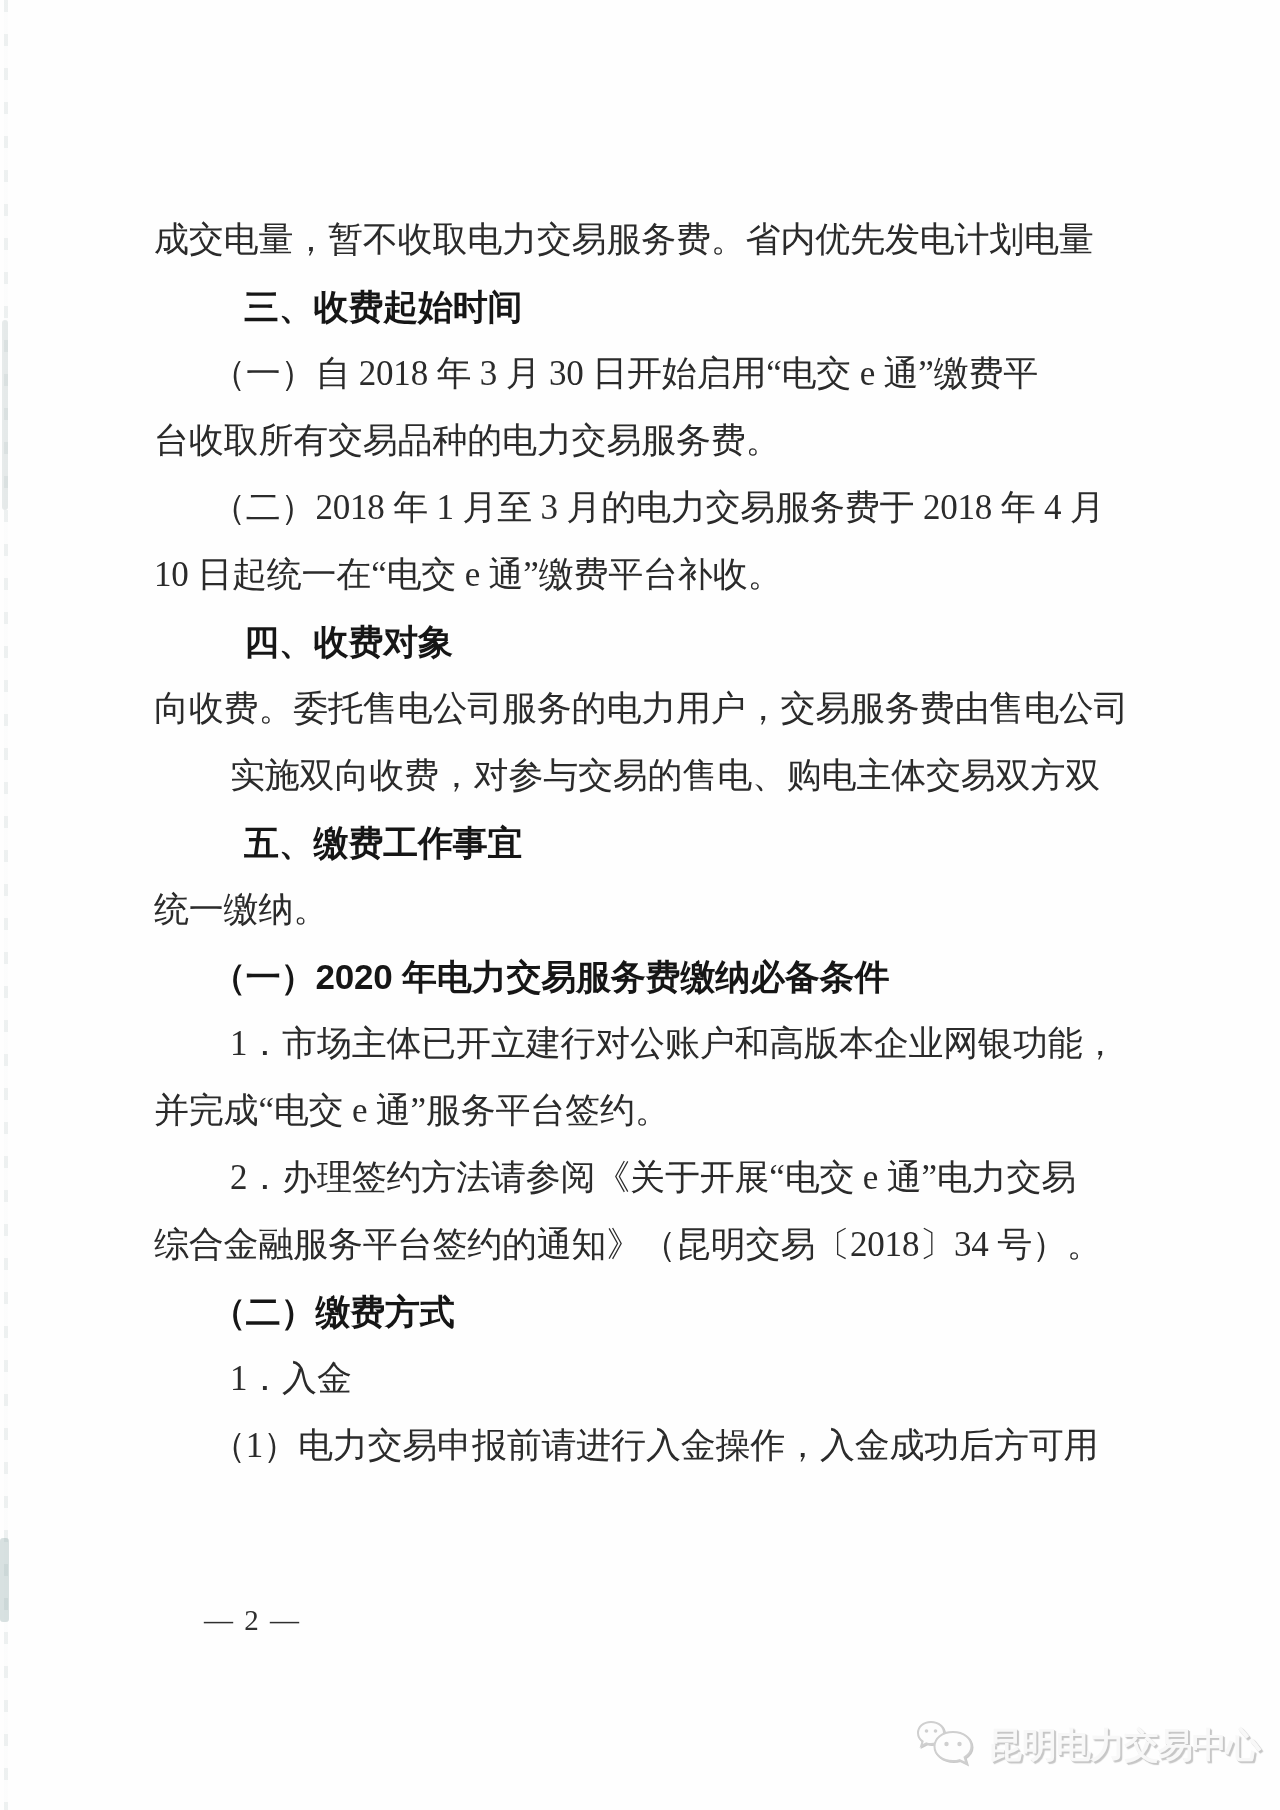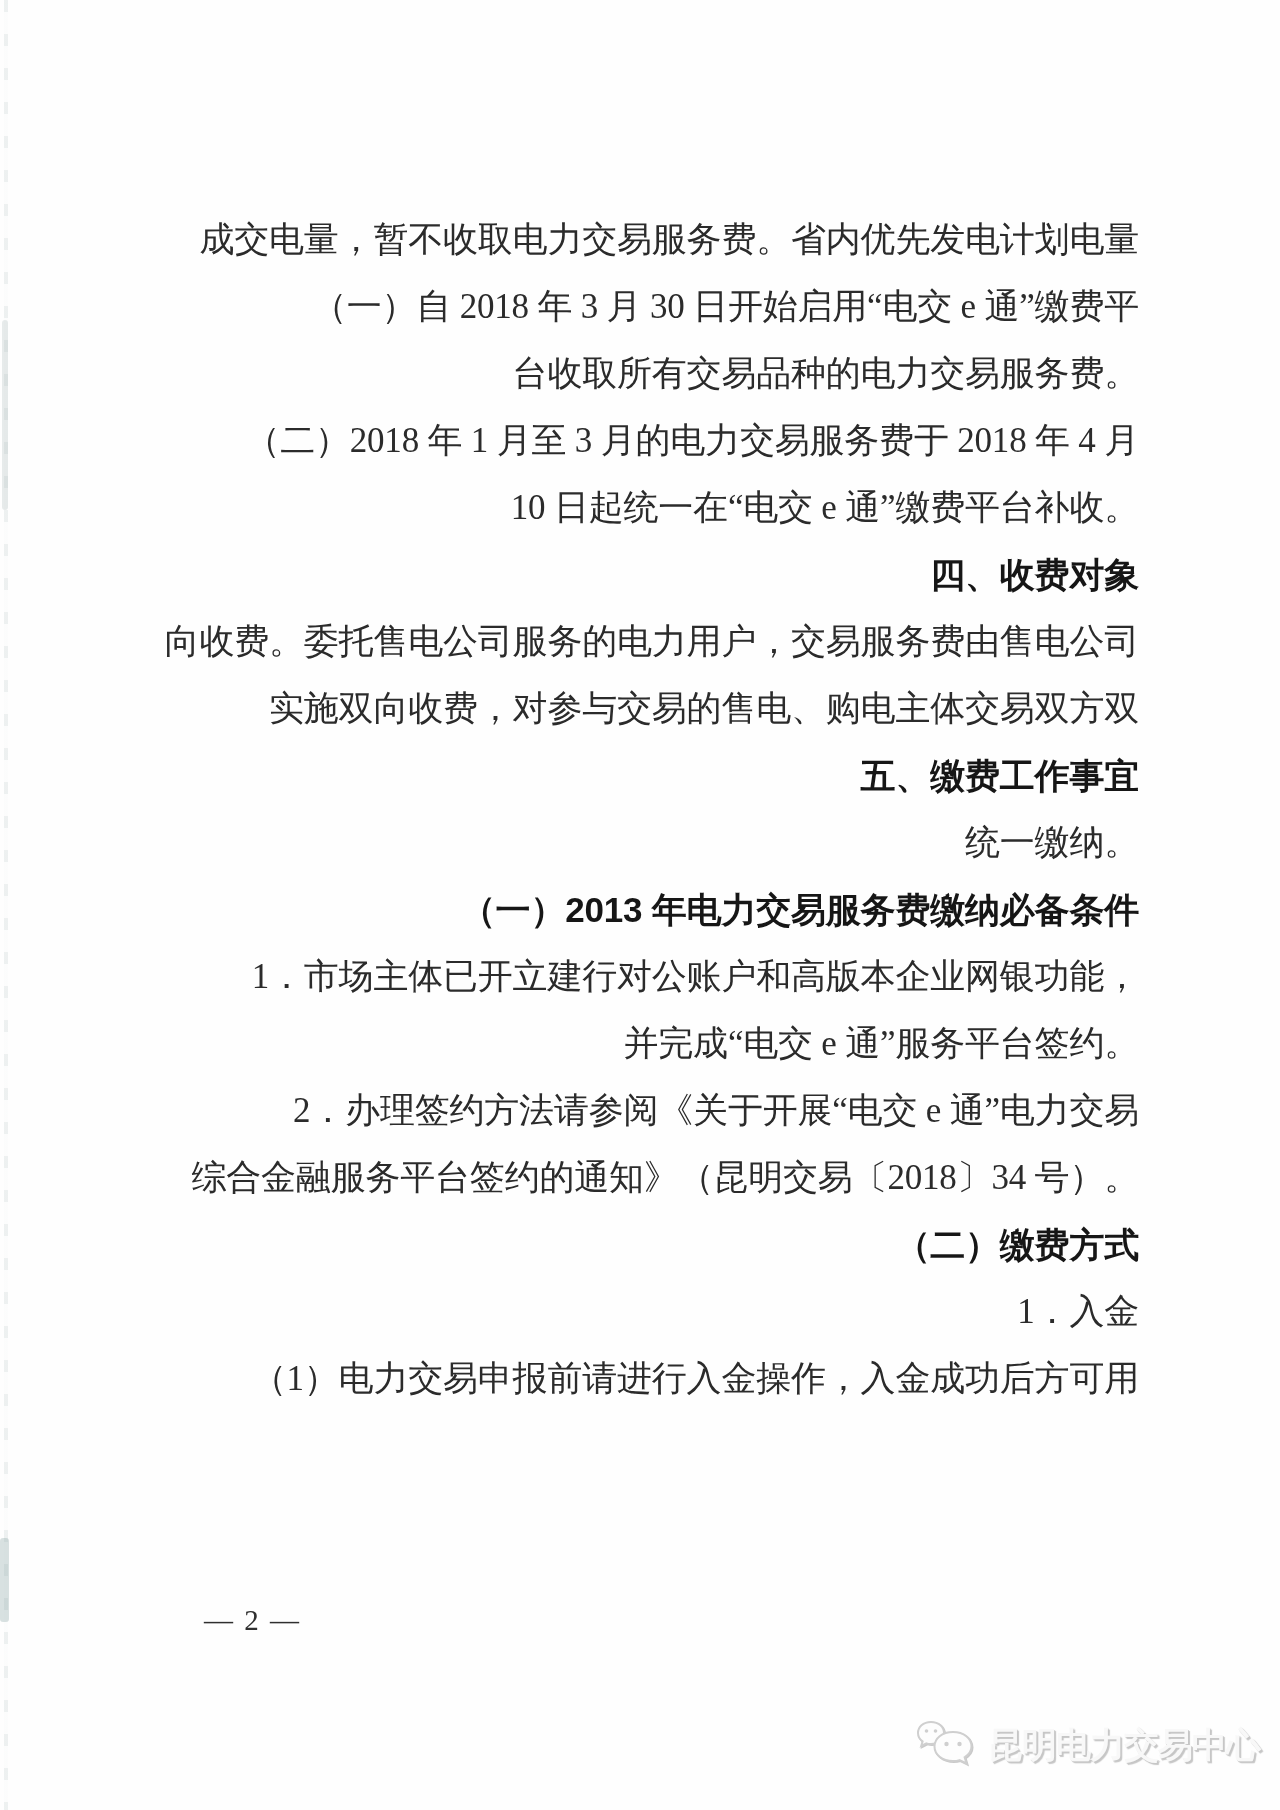--- a/index.html
+++ b/index.html
@@ -31,21 +31,20 @@
   }
   #smudge-1 { left: 2px; top: 320px; width: 6px; height: 190px; background: rgba(150,170,170,0.22); }
   #smudge-2 { left: 0px;  top: 1538px; width: 9px; height: 84px; background: rgba(120,150,150,0.28); }
 
   
   #doc-body {
     position: absolute;
     left: 154px;
     top: 206px;
     width: 985px;
-    text-align: right;
   }
   .line {
     height: 67px;
     line-height: 67px;
     font-size: 35px;
     letter-spacing: -0.2px;
     color: #2b2b2b;
     white-space: nowrap;
   }
   .line.heading, .line.subheading {
@@ -95,30 +94,31 @@
 <body>
 
 <div id="page">
 
   <div id="scan-edge"></div>
   <div id="smudge-1" class="scan-smudge"></div>
   <div id="smudge-2" class="scan-smudge"></div>
 
   <div id="doc-body">
       <div class="line body ind-none">成交电量，暂不收取电力交易服务费。省内优先发电计划电量</div>
+      <div class="line heading ind-head">三、收费起始时间</div>
       <div class="line body ind-par">（一）自 2018 年 3 月 30 日开始启用“电交 e 通”缴费平</div>
       <div class="line body ind-none">台收取所有交易品种的电力交易服务费。</div>
       <div class="line body ind-par">（二）2018 年 1 月至 3 月的电力交易服务费于 2018 年 4 月</div>
       <div class="line body ind-none">10 日起统一在“电交 e 通”缴费平台补收。</div>
       <div class="line heading ind-head">四、收费对象</div>
       <div class="line body ind-none">向收费。委托售电公司服务的电力用户，交易服务费由售电公司</div>
       <div class="line body ind-num">实施双向收费，对参与交易的售电、购电主体交易双方双</div>
       <div class="line heading ind-head">五、缴费工作事宜</div>
       <div class="line body ind-none">统一缴纳。</div>
-      <div class="line subheading ind-par">（一）2013 年电力交易服务费缴纳必备条件</div>
+      <div class="line subheading ind-par">（一）2020 年电力交易服务费缴纳必备条件</div>
       <div class="line body ind-num">1．市场主体已开立建行对公账户和高版本企业网银功能，</div>
       <div class="line body ind-none">并完成“电交 e 通”服务平台签约。</div>
       <div class="line body ind-num">2．办理签约方法请参阅《关于开展“电交 e 通”电力交易</div>
       <div class="line body ind-none">综合金融服务平台签约的通知》（昆明交易〔2018〕34 号）。</div>
       <div class="line subheading ind-par">（二）缴费方式</div>
       <div class="line body ind-num">1．入金</div>
       <div class="line body ind-par">（1）电力交易申报前请进行入金操作，入金成功后方可用</div>
     </div>
 
   <div id="page-number">— 2 —</div>

